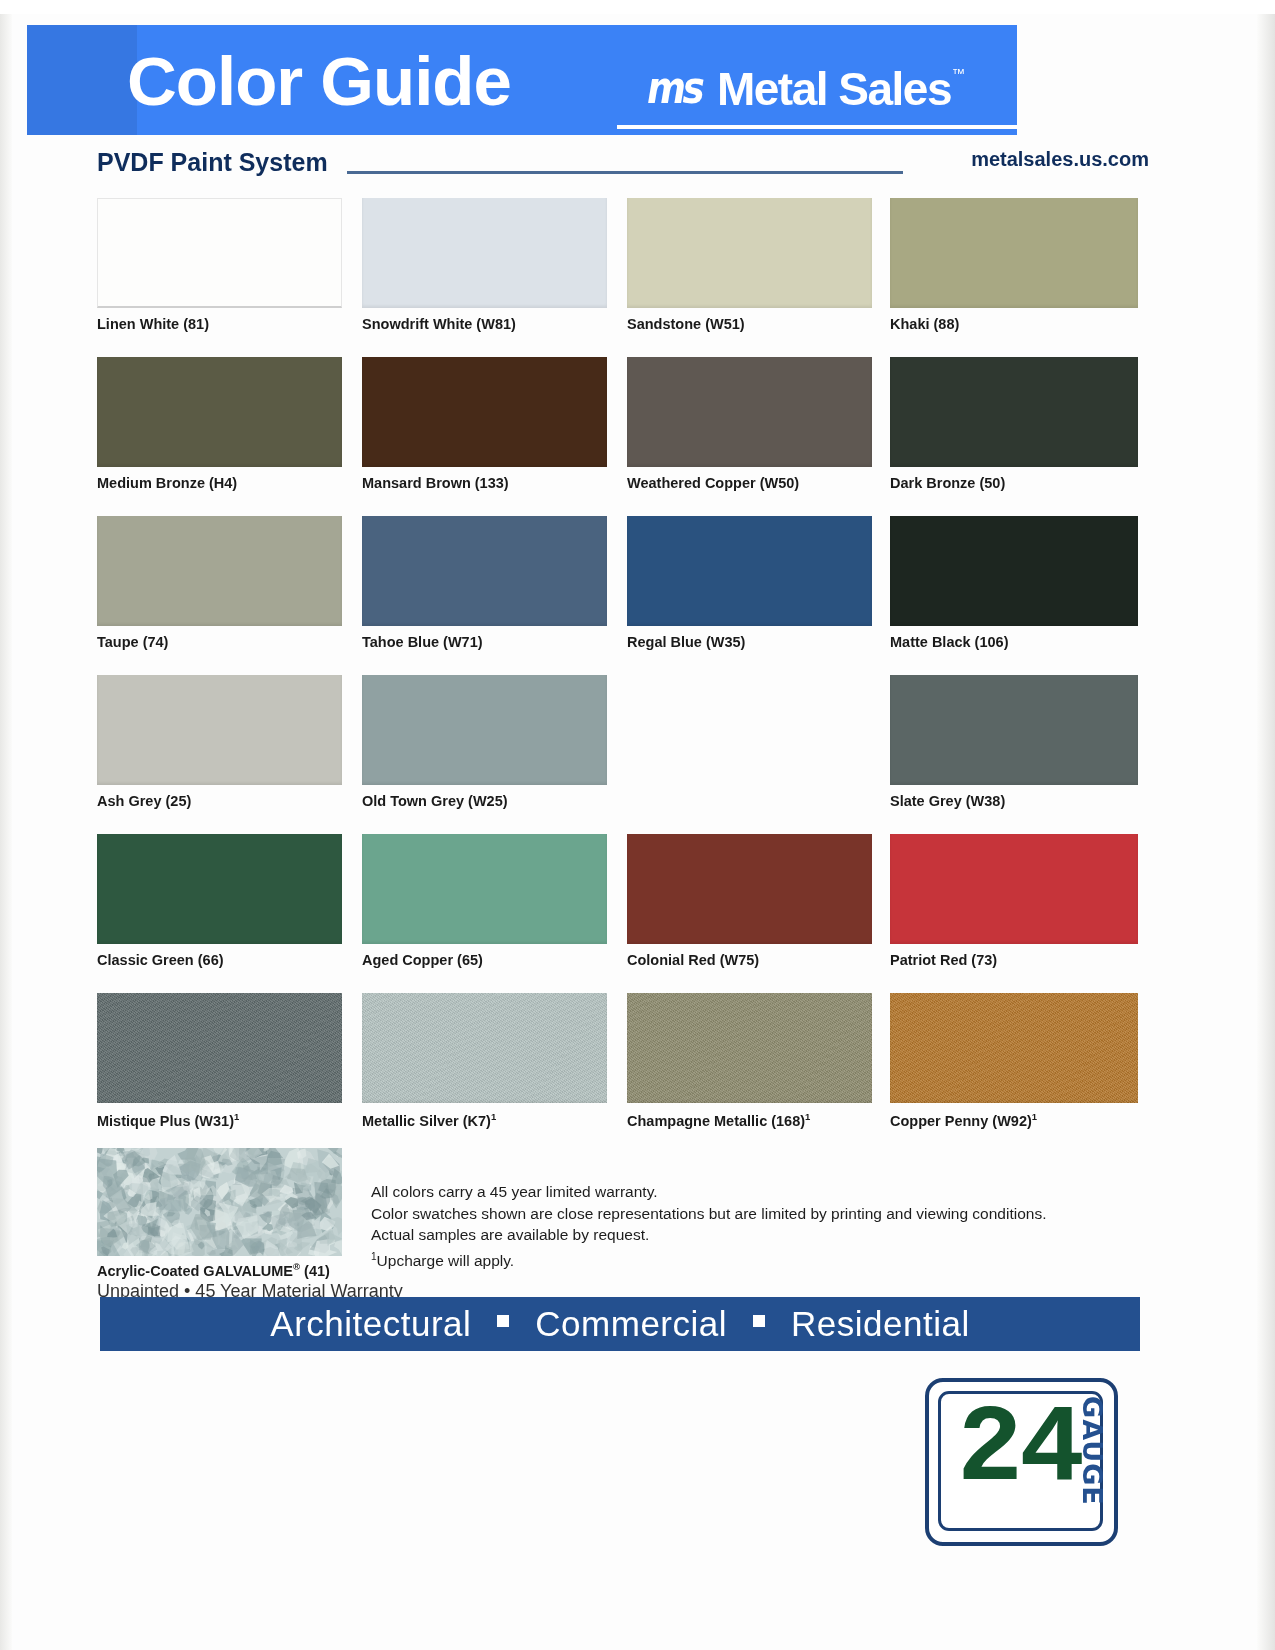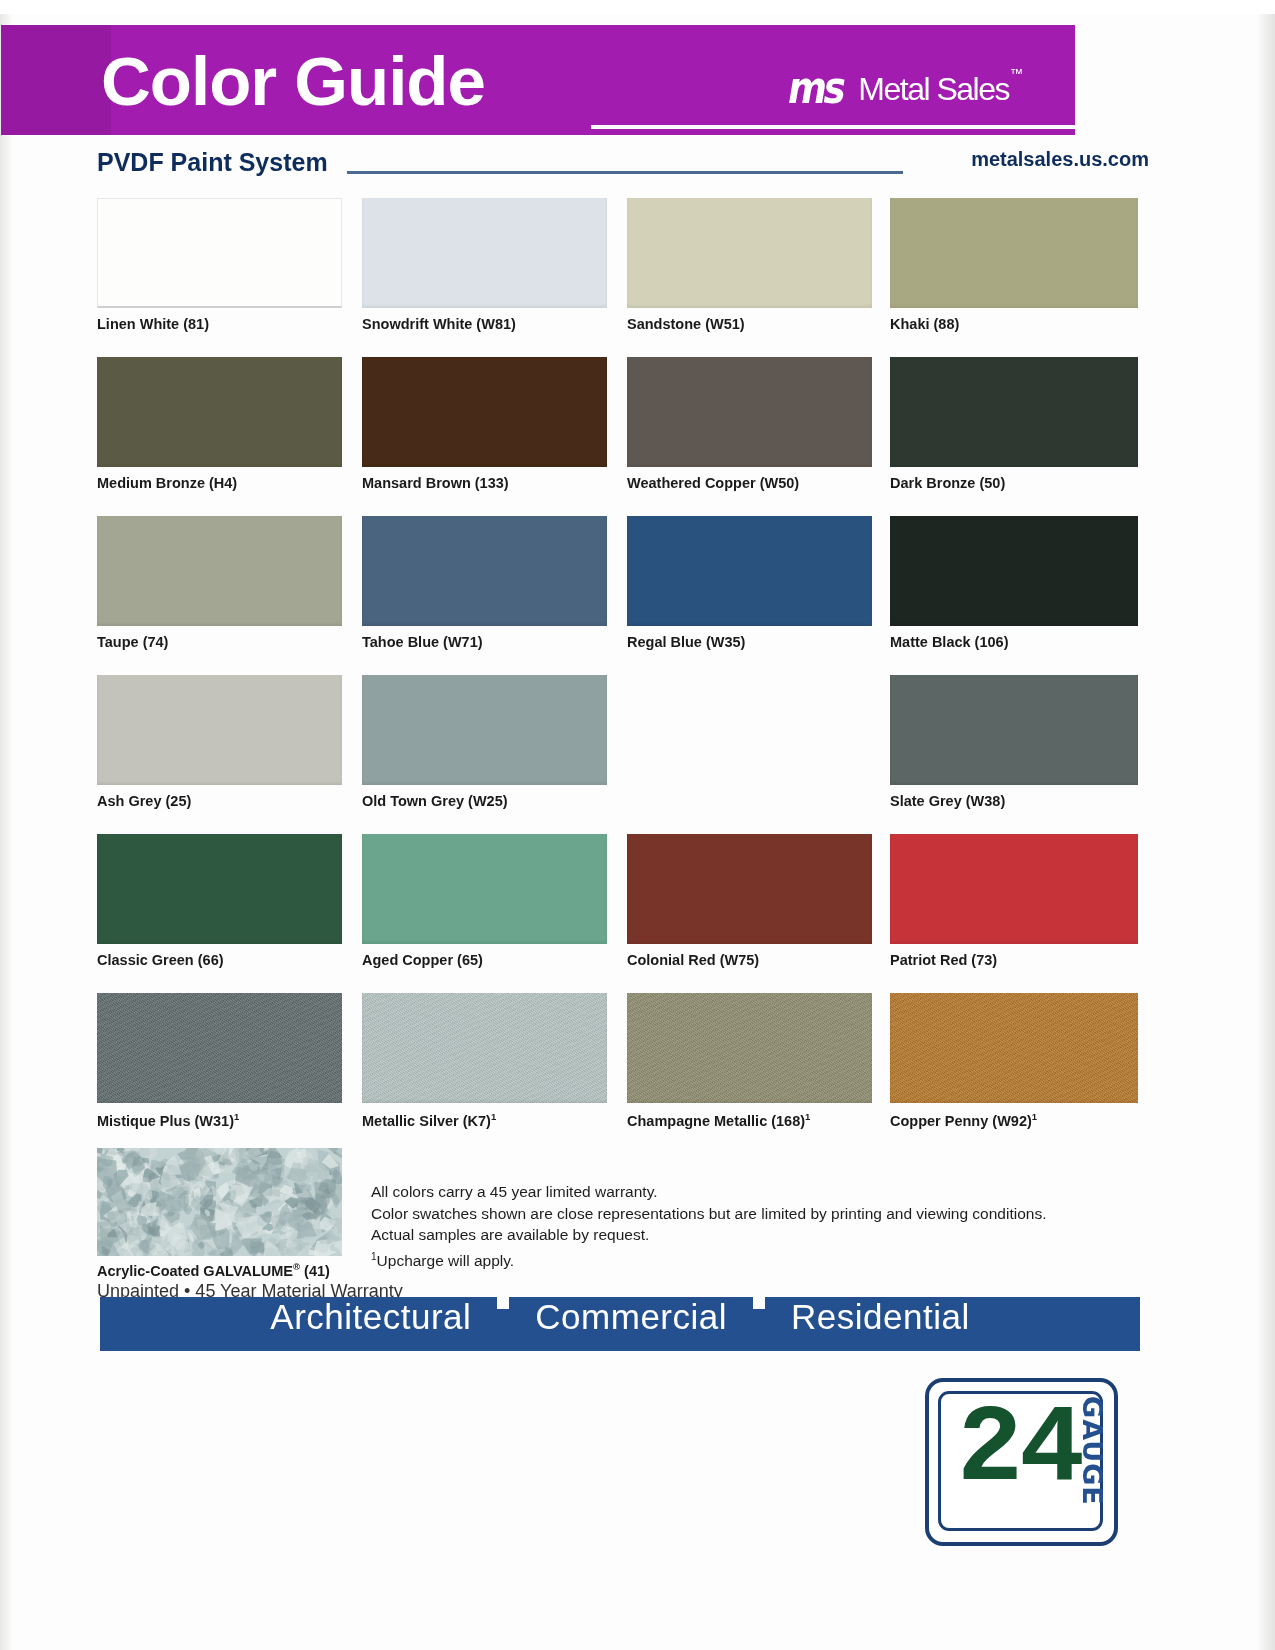--- a/index.html
+++ b/index.html
@@ -38,25 +38,25 @@
   .paper-edge-top {
     position: absolute;
     left: 0; top: 0;
     width: 1275px; height: 14px;
     background: #ffffff;
   }
 
   
   .header-band {
     position: absolute;
-    left: 1px;
+    left: 27px;
     top: 25px;
-    width: 1074px;
+    width: 990px;
     height: 110px;
-    background: #a21caf;
+    background: #3b82f6;
     overflow: hidden;
   }
   .header-band-shade {
     position: absolute;
     left: 0; top: 0;
     width: 110px; height: 110px;
     background: rgba(0,0,0,0.08);
   }
   .header-title {
     position: absolute;
@@ -90,22 +90,22 @@
     font-weight: bold;
     font-style: italic;
     letter-spacing: -4px;
     line-height: 46px;
     margin-right: 6px;
     font-family: "DejaVu Sans", sans-serif;
     transform: scaleX(0.85);
     transform-origin: left center;
   }
   .brand-name {
-    font-size: 32px;
-    font-weight: normal;
+    font-size: 46px;
+    font-weight: bold;
     line-height: 48px;
     letter-spacing: -1.5px;
     white-space: nowrap;
   }
   .brand-tm {
     font-size: 13px;
     line-height: 14px;
     margin-top: 2px;
     margin-left: 1px;
   }
@@ -239,21 +239,21 @@
 
   
   .footer-band {
     position: absolute;
     left: 100px;
     top: 1297px;
     width: 1040px;
     height: 54px;
     background: #24508f;
     display: flex;
-    align-items: flex-start;
+    align-items: center;
     justify-content: center;
   }
   .footer-item {
     color: #ffffff;
     font-size: 35px;
     letter-spacing: 0.5px;
     white-space: nowrap;
   }
   .footer-sep {
     display: inline-block;

